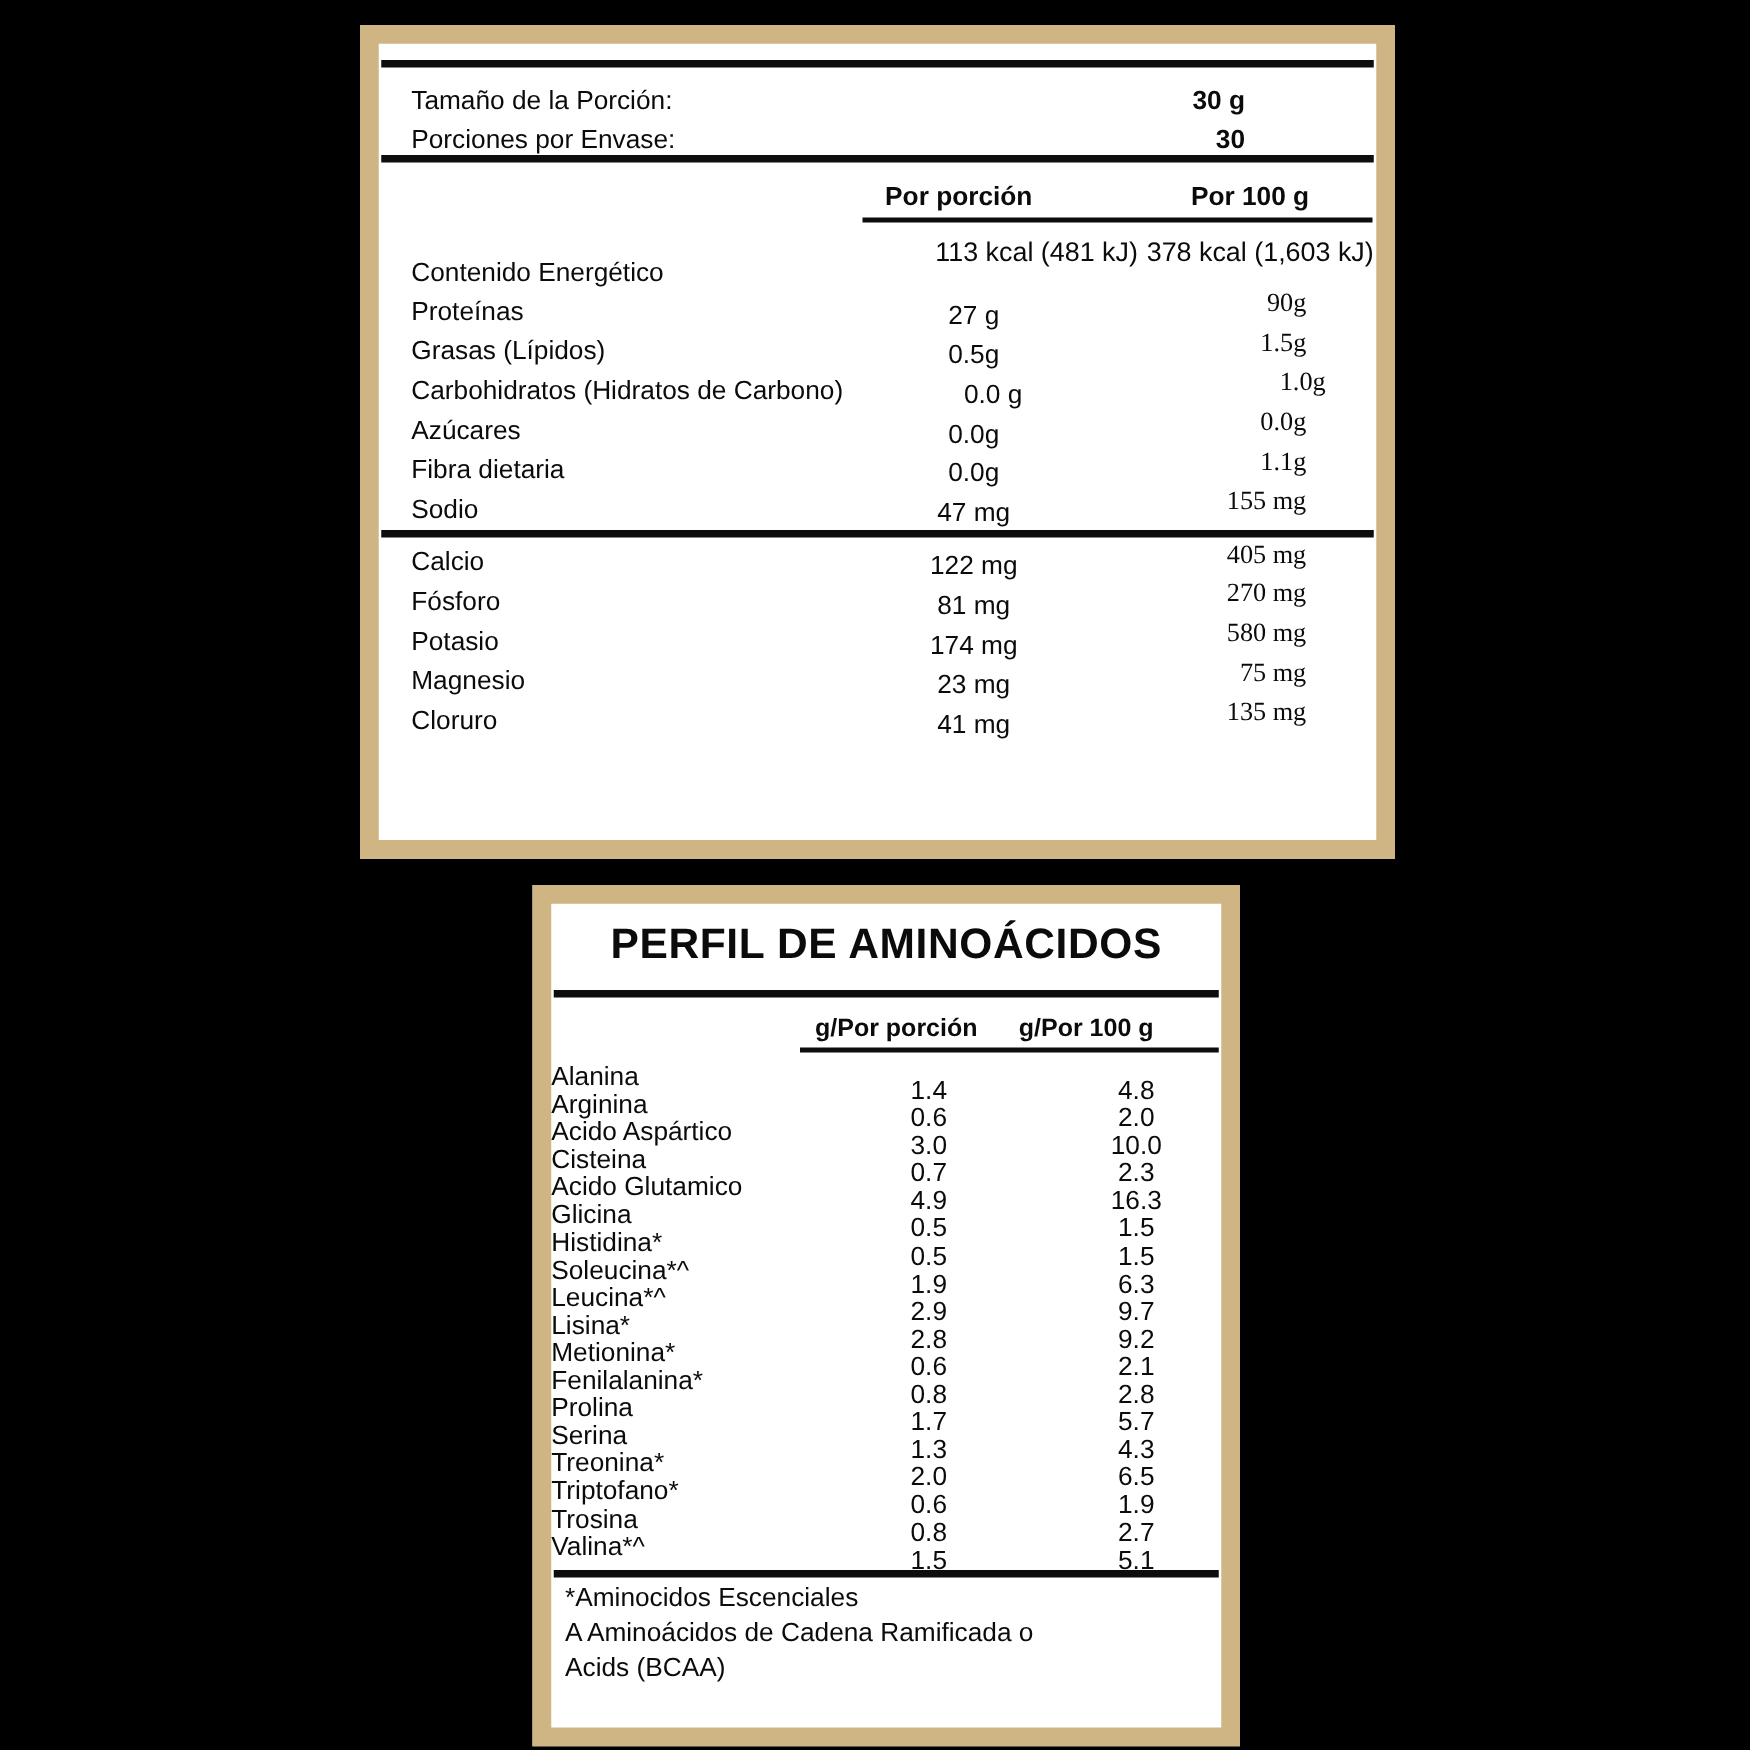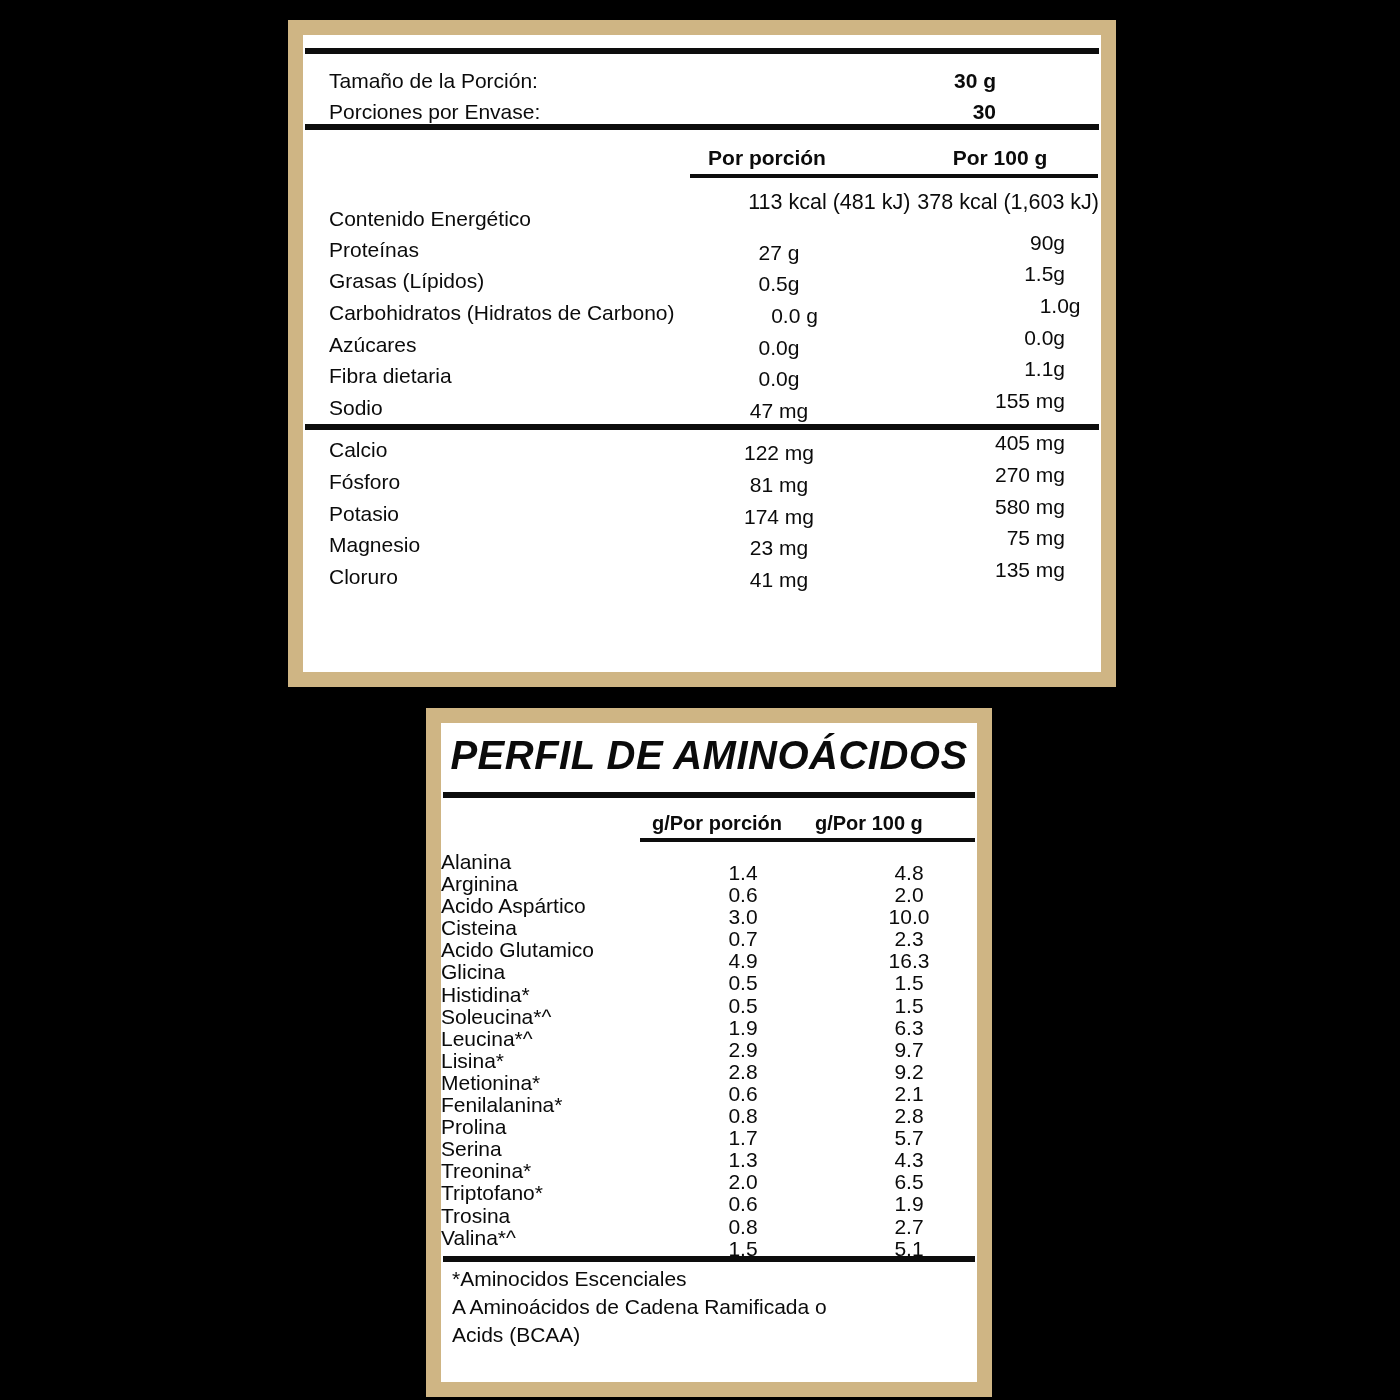--- a/index.html
+++ b/index.html
@@ -36,25 +36,25 @@
   .energy-block { position:relative; height:50px; }
   .energy-values { position:absolute; top:12px; right:2px; display:flex; gap:7px;
                    white-space:nowrap; font-size:21.5px; }
   .energy-label { position:absolute; top:29px; left:26px; font-size:21px; }
 
   .n-rows { margin-top:6px; }
   .minerals { margin-top:5px; }
   .n-row { height:31.6px; align-items:center; font-size:21px; }
   .n-row .lbl { padding-left:26px; white-space:nowrap; }
   .n-row .v1 { text-align:center; transform:translateY(3px); }
-  .n-row .v2 { text-align:right; padding-right:36px; transform:translateY(-7px); }
+  .n-row .v2 { text-align:right; padding-right:56px; transform:translateY(-7px);font-family:Liberation Serif, serif; }
 
   
-  .p2-title { margin:16px 0 0; text-align:center; font-size:40px; font-weight:800;
-              letter-spacing:0.5px; line-height:33px;font-style:italic; }
+  .p2-title { margin:16px 0 0; text-align:center; font-size:34px; font-weight:800;
+              letter-spacing:0.5px; line-height:33px; }
   .p2-rule1 { margin-top:20px; }
   .a-grid { display:grid; grid-template-columns:1fr 150px 150px; }
   .a-cols-header { height:40px; align-items:center; }
   .a-cols-header .ch { font-weight:bold; font-size:20px; text-align:left; padding-top:10px; white-space:nowrap; }
   .a-cols-header .ch1 { transform:translateX(-25px); }
   .a-cols-header .ch2 { transform:translateX(-12px); }
   .a-header-rule { height:4px; margin:0 2px 0 199px; }
 
   .a-rows { margin-top:9px; }
   .a-row { height:22.1px; font-size:21px; }

